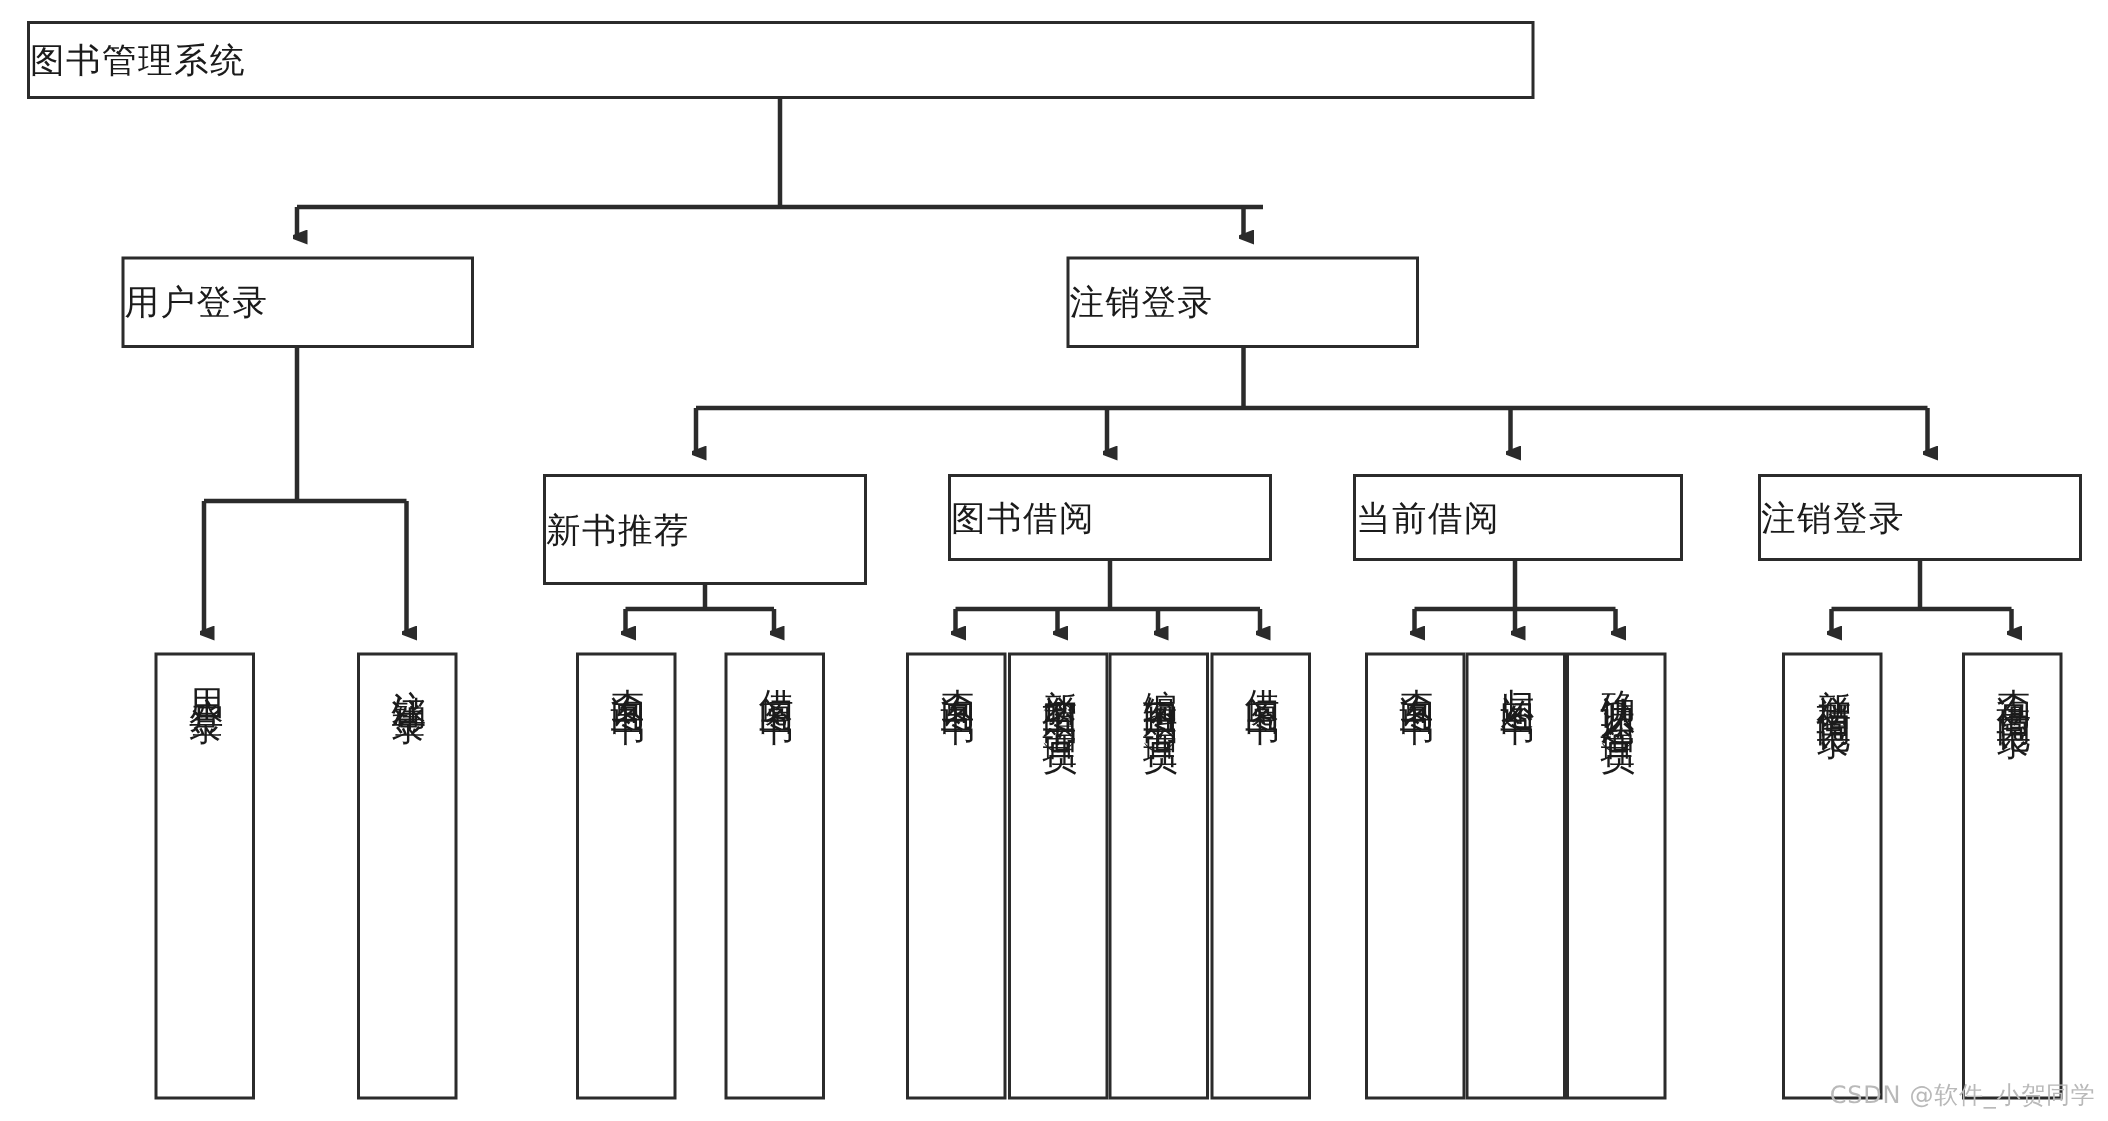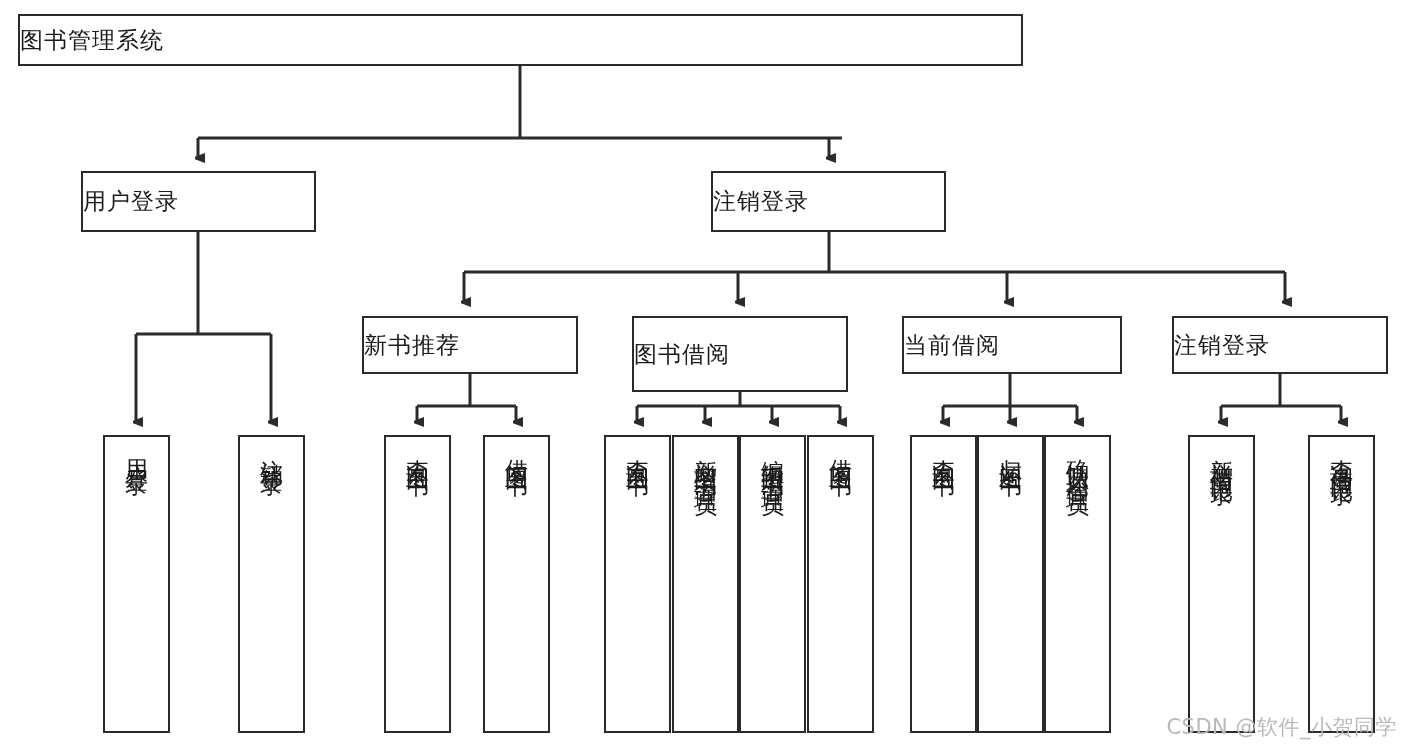--- a/index.html
+++ b/index.html
@@ -49,21 +49,21 @@
   }
   .node.v .lbl {
     writing-mode: vertical-rl;
     text-orientation: upright;
     display: block;
   }
   .watermark {
     position: absolute;
     right: 8px;
     bottom: 6px;
-    font-size: 21px;
+    font-size: 16px;
     color: #b9b9b9;
     letter-spacing: 0.5px;
     white-space: nowrap;
     font-family: "DejaVu Sans", "Liberation Sans", sans-serif;
     padding-left: 24px;
   }
 </style>
 </head>
 <body>
 
@@ -123,24 +123,24 @@
     <span class="lbl">图书管理系统</span>
   </div>
 
   <div class="node h" style="left:81px; top:171px; width:235px; height:61px;">
     <span class="lbl">用户登录</span>
   </div>
   <div class="node h" style="left:711px; top:171px; width:235px; height:61px;">
     <span class="lbl">注销登录</span>
   </div>
 
-  <div class="node h" style="left:362px; top:316px; width:216px; height:58px;">
+  <div class="node h" style="left:362px; top:316px; width:216px; height:74px;">
     <span class="lbl">新书推荐</span>
   </div>
-  <div class="node h" style="left:632px; top:316px; width:216px; height:76px;">
+  <div class="node h" style="left:632px; top:316px; width:216px; height:58px;">
     <span class="lbl">图书借阅</span>
   </div>
   <div class="node h" style="left:902px; top:316px; width:220px; height:58px;">
     <span class="lbl">当前借阅</span>
   </div>
   <div class="node h" style="left:1172px; top:316px; width:216px; height:58px;">
     <span class="lbl">注销登录</span>
   </div>
 
   <div class="node v" style="left:103px; top:435px; width:67px; height:298px;">

